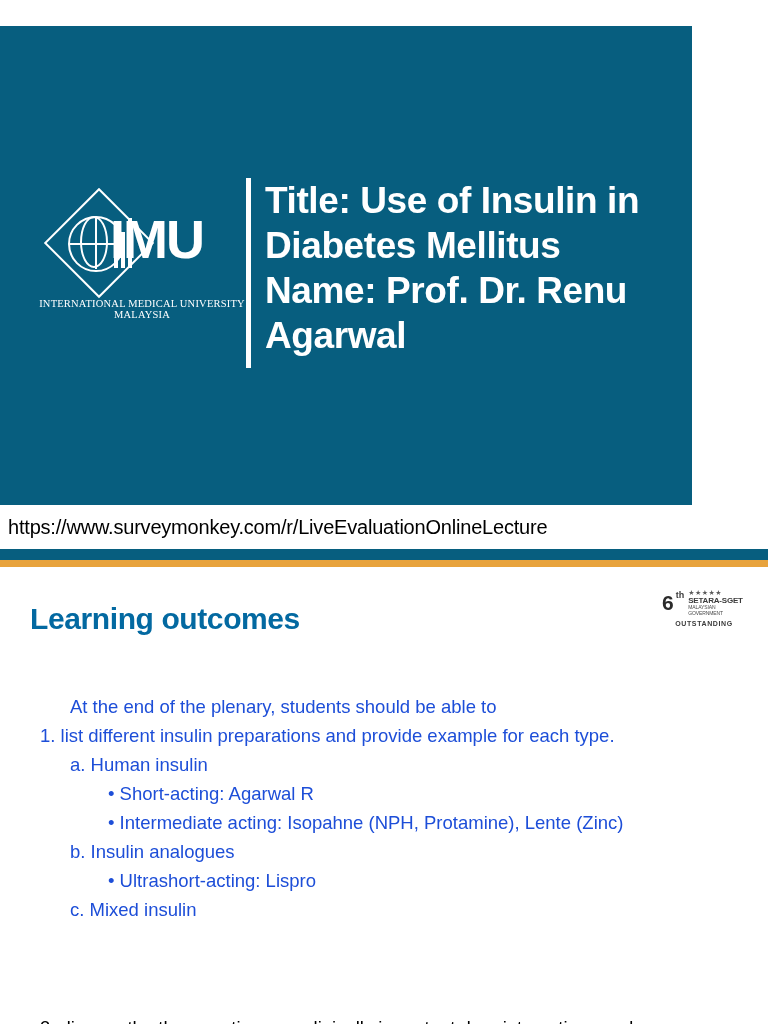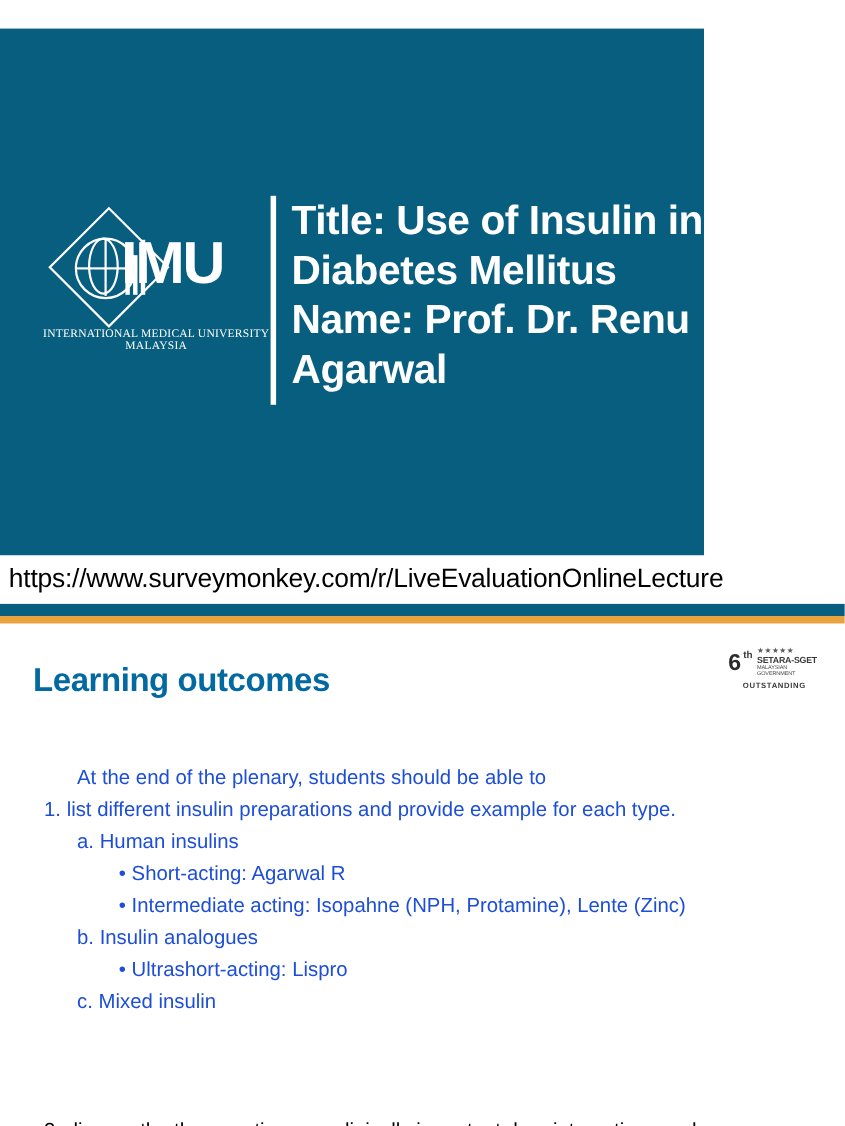--- a/index.html
+++ b/index.html
@@ -13,21 +13,21 @@
     font-family: "Liberation Sans", sans-serif;
     overflow: hidden;
     position: relative;
   }
 
   
   .slide-title {
     position: absolute;
     left: 0;
     top: 26px;
-    width: 640px;
+    width: 692px;
     height: 479px;
     background: #075E7F;
     overflow: hidden;
   }
   .title-block {
     position: absolute;
     left: 38px;
     top: 150px;
     width: 700px;
     display: flex;
@@ -157,21 +157,21 @@
     position: absolute;
     left: 0;
     top: 505px;
     width: 768px;
     height: 44px;
     background: #ffffff;
     display: flex;
     align-items: center;
   }
   .url-text {
-    font-size: 24px;
+    font-size: 20px;
     color: #000000;
     padding-left: 8px;
     letter-spacing: -0.2px;
   }
 
   
   .bar-blue {
     position: absolute;
     left: 0;
     top: 549px;
@@ -342,21 +342,21 @@
         <span class="badge-txt1" style="display:block;">SETARA-SGET</span>
         <span class="badge-txt2" style="display:block;">MALAYSIAN GOVERNMENT</span>
       </span>
     </div>
     <div class="badge-txt3">OUTSTANDING</div>
   </div>
 
   <div class="body-list">
     <div class="ln lvl1">At the end of the plenary, students should be able to</div>
     <div class="ln lvl0">1. list different insulin preparations and provide example for each type.</div>
-    <div class="ln lvl1">a. Human insulins</div>
+    <div class="ln lvl1">a. Human insulin</div>
     <div class="ln lvl2">• Short-acting: Agarwal R</div>
     <div class="ln lvl2">• Intermediate acting: Isopahne (NPH, Protamine), Lente (Zinc)</div>
     <div class="ln lvl1">b. Insulin analogues</div>
     <div class="ln lvl2">• Ultrashort-acting: Lispro</div>
     <div class="ln lvl1">c. Mixed insulin</div>
   </div>
 
   <div class="clip-line">3. discuss the therapeutic uses, clinically important drug interactions and</div>
 
 </div>

